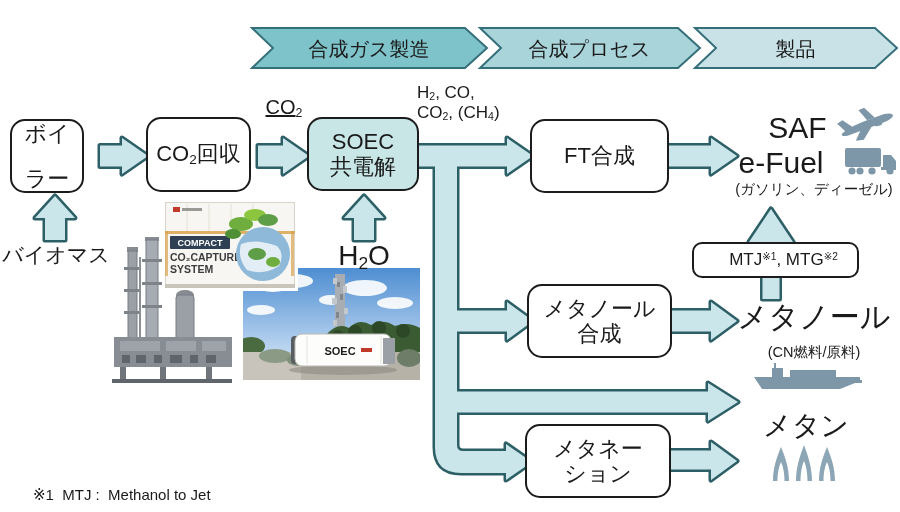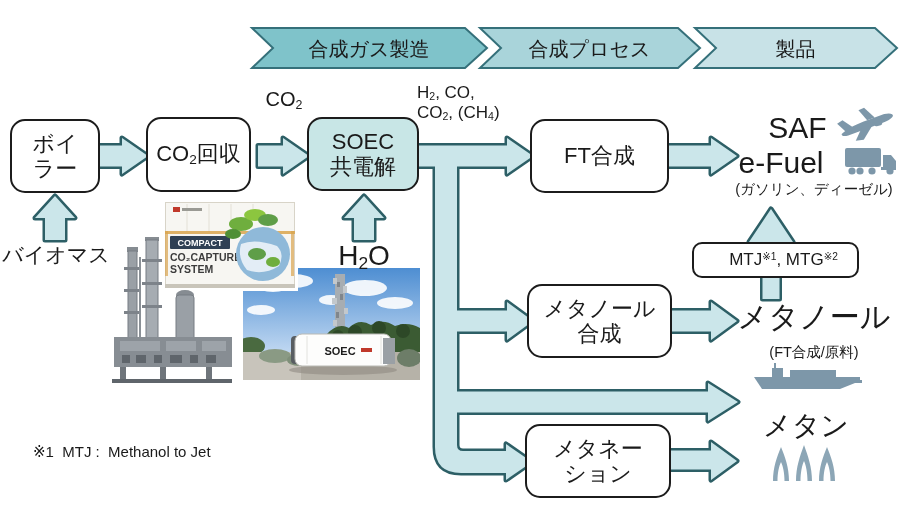--- a/index.html
+++ b/index.html
@@ -16,21 +16,21 @@
   }
   .box.teal{background:var(--soec-fill);}
   .box.small{border-radius:10px;border-width:2px;font-size:17px;flex-direction:row;align-items:center;padding-left:16px;}
   
   .lbl{position:absolute;z-index:6;color:var(--text);}
   .ctr{text-align:center;}
   .sub{font-size:0.62em;vertical-align:-0.22em;}
   .sup{font-size:0.6em;vertical-align:0.5em;}
   .big{font-size:30px;}
   .paren{font-size:14.5px;}
-  .note-line{white-space:pre;}
+  .note-line{white-space:pre;margin-top:43px;}
   svg{display:block;}
   .pipes{position:absolute;left:0;top:0;z-index:4;pointer-events:none;}
   .pipe-dark{fill:var(--pipe-stroke);stroke:var(--pipe-stroke);stroke-width:5;stroke-linejoin:round;}
   .pipe-light{fill:var(--pipe-fill);}
   .banner-shape{stroke:var(--banner-stroke);stroke-width:2;stroke-linejoin:miter;}
   .banner-lbl{position:absolute;top:36px;z-index:6;font-size:20px;text-align:center;color:var(--text);}
   .icon{position:absolute;z-index:6;}
   .icon path,.icon rect,.icon circle,.icon polygon{fill:var(--icon);}
   .flame path{fill:var(--flame);}
   .photo{position:absolute;}
@@ -197,21 +197,21 @@
     <polygon class="pipe-light" points="45,240 45,218 35,218 55,196 75,218 65,218 65,240"></polygon>
     <polygon class="pipe-light" points="354,240 354,218 344,218 364,196 384,218 374,218 374,240"></polygon>
     <polygon class="pipe-light" points="762.5,299 762.5,242 749,242 771,209 793,242 779.5,242 779.5,299"></polygon>
   </g>
 </svg>
 
 <div class="banner-lbl" style="left:273px;width:192px;">合成ガス製造</div>
 <div class="banner-lbl" style="left:501px;width:177px;">合成プロセス</div>
 <div class="banner-lbl" style="left:716px;width:159px;">製品</div>
 
-<div class="box" style="left:10px;top:119px;width:90px;height:74px;">
+<div class="box" style="left:10px;top:119px;width:74px;height:74px;justify-content:space-between;">
   <span>ボイ</span>
   <span>ラー</span>
 </div>
 
 <div class="box" style="left:146px;top:117px;width:105px;height:75px;">
   <span>
     <span>CO</span><span class="sub">2</span><span>回収</span>
   </span>
 </div>
 
@@ -233,41 +233,41 @@
   <span>メタネー</span>
   <span>ション</span>
 </div>
 
 <div class="box small" style="left:692px;top:242px;width:167px;height:36px;">
   <span>
     <span>MTJ</span><span class="sup">※1</span><span>, MTG</span><span class="sup">※2</span>
   </span>
 </div>
 
-<div class="lbl ctr" style="left:260px;top:88px;width:48px;font-size:20px;">
+<div class="lbl ctr" style="left:260px;top:96px;width:48px;font-size:20px;text-decoration:underline;">
   <span>CO</span><span class="sub">2</span>
 </div>
 
 <div class="lbl" style="left:417px;top:83px;font-size:17px;line-height:1.2;">
   <div><span>H</span><span class="sub">2</span><span>, CO,</span></div>
   <div><span>CO</span><span class="sub">2</span><span>, (CH</span><span class="sub">4</span><span>)</span></div>
 </div>
 
 <div class="lbl ctr" style="left:0px;top:241px;width:112px;font-size:21px;text-align:center;">バイオマス</div>
 
 <div class="lbl ctr" style="left:334px;top:240px;width:60px;font-size:28px;">
   <span>H</span><span class="sub">2</span><span>O</span>
 </div>
 
 <div class="lbl ctr big" style="left:745px;top:111px;width:105px;">SAF</div>
 <div class="lbl ctr big" style="left:720px;top:146px;width:122px;">e-Fuel</div>
 <div class="lbl ctr paren" style="left:725px;top:180px;width:178px;">(ガソリン、ディーゼル)</div>
 
 <div class="lbl ctr big" style="left:733px;top:297px;width:162px;">メタノール</div>
-<div class="lbl ctr paren" style="left:733px;top:343px;width:162px;">(FT合成/原料)</div>
+<div class="lbl ctr paren" style="left:733px;top:343px;width:162px;">(CN燃料/原料)</div>
 
 <div class="lbl ctr" style="left:750px;top:407px;width:112px;font-size:28px;">メタン</div>
 
 <div class="lbl" style="left:33px;top:440px;font-size:15px;line-height:1.55;">
   <div class="note-line">※1  MTJ :  Methanol to Jet</div>
 </div>
 
 <svg class="icon" style="left:834px;top:102px;" width="62" height="44" viewBox="0 0 62 44">
   <g transform="rotate(-14 31 22)">
     <path d="M6,26 C14,22 24,20 34,19 L52,17 C58,17 61,19 60,21 C59,23 53,25 45,25.5 L12,29 C8,29 5,28 6,26 Z"></path>

